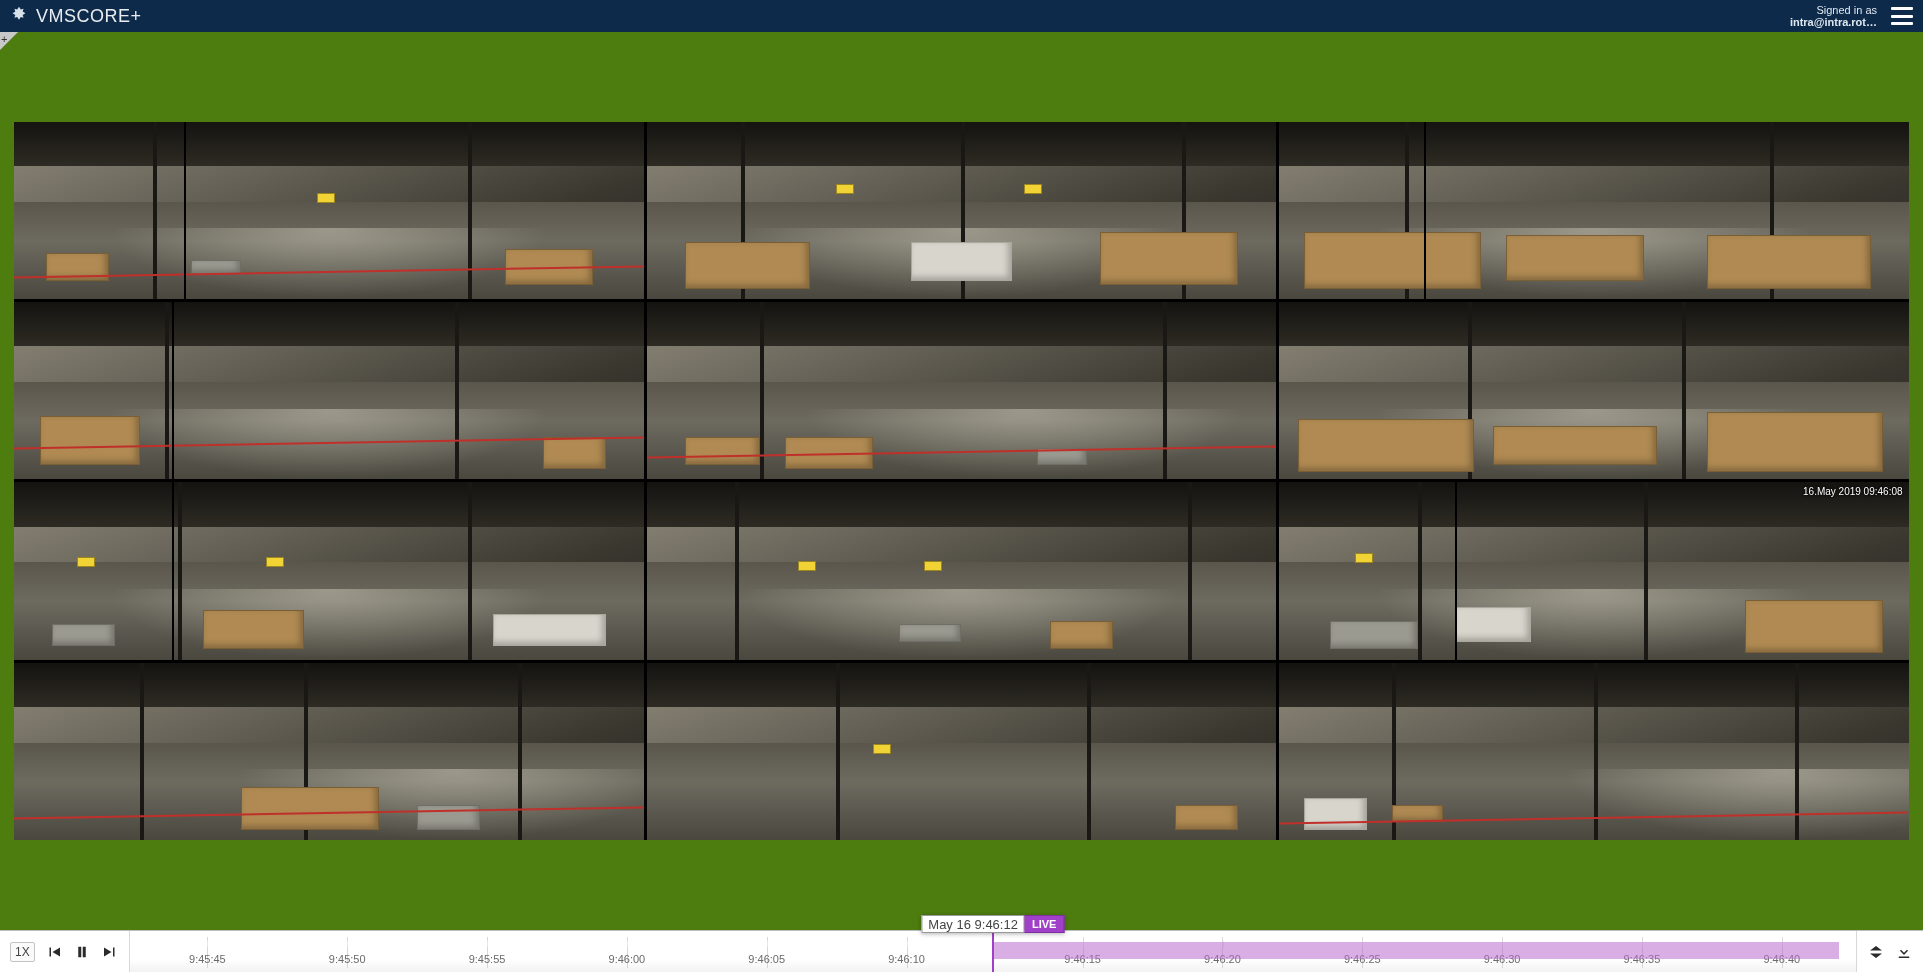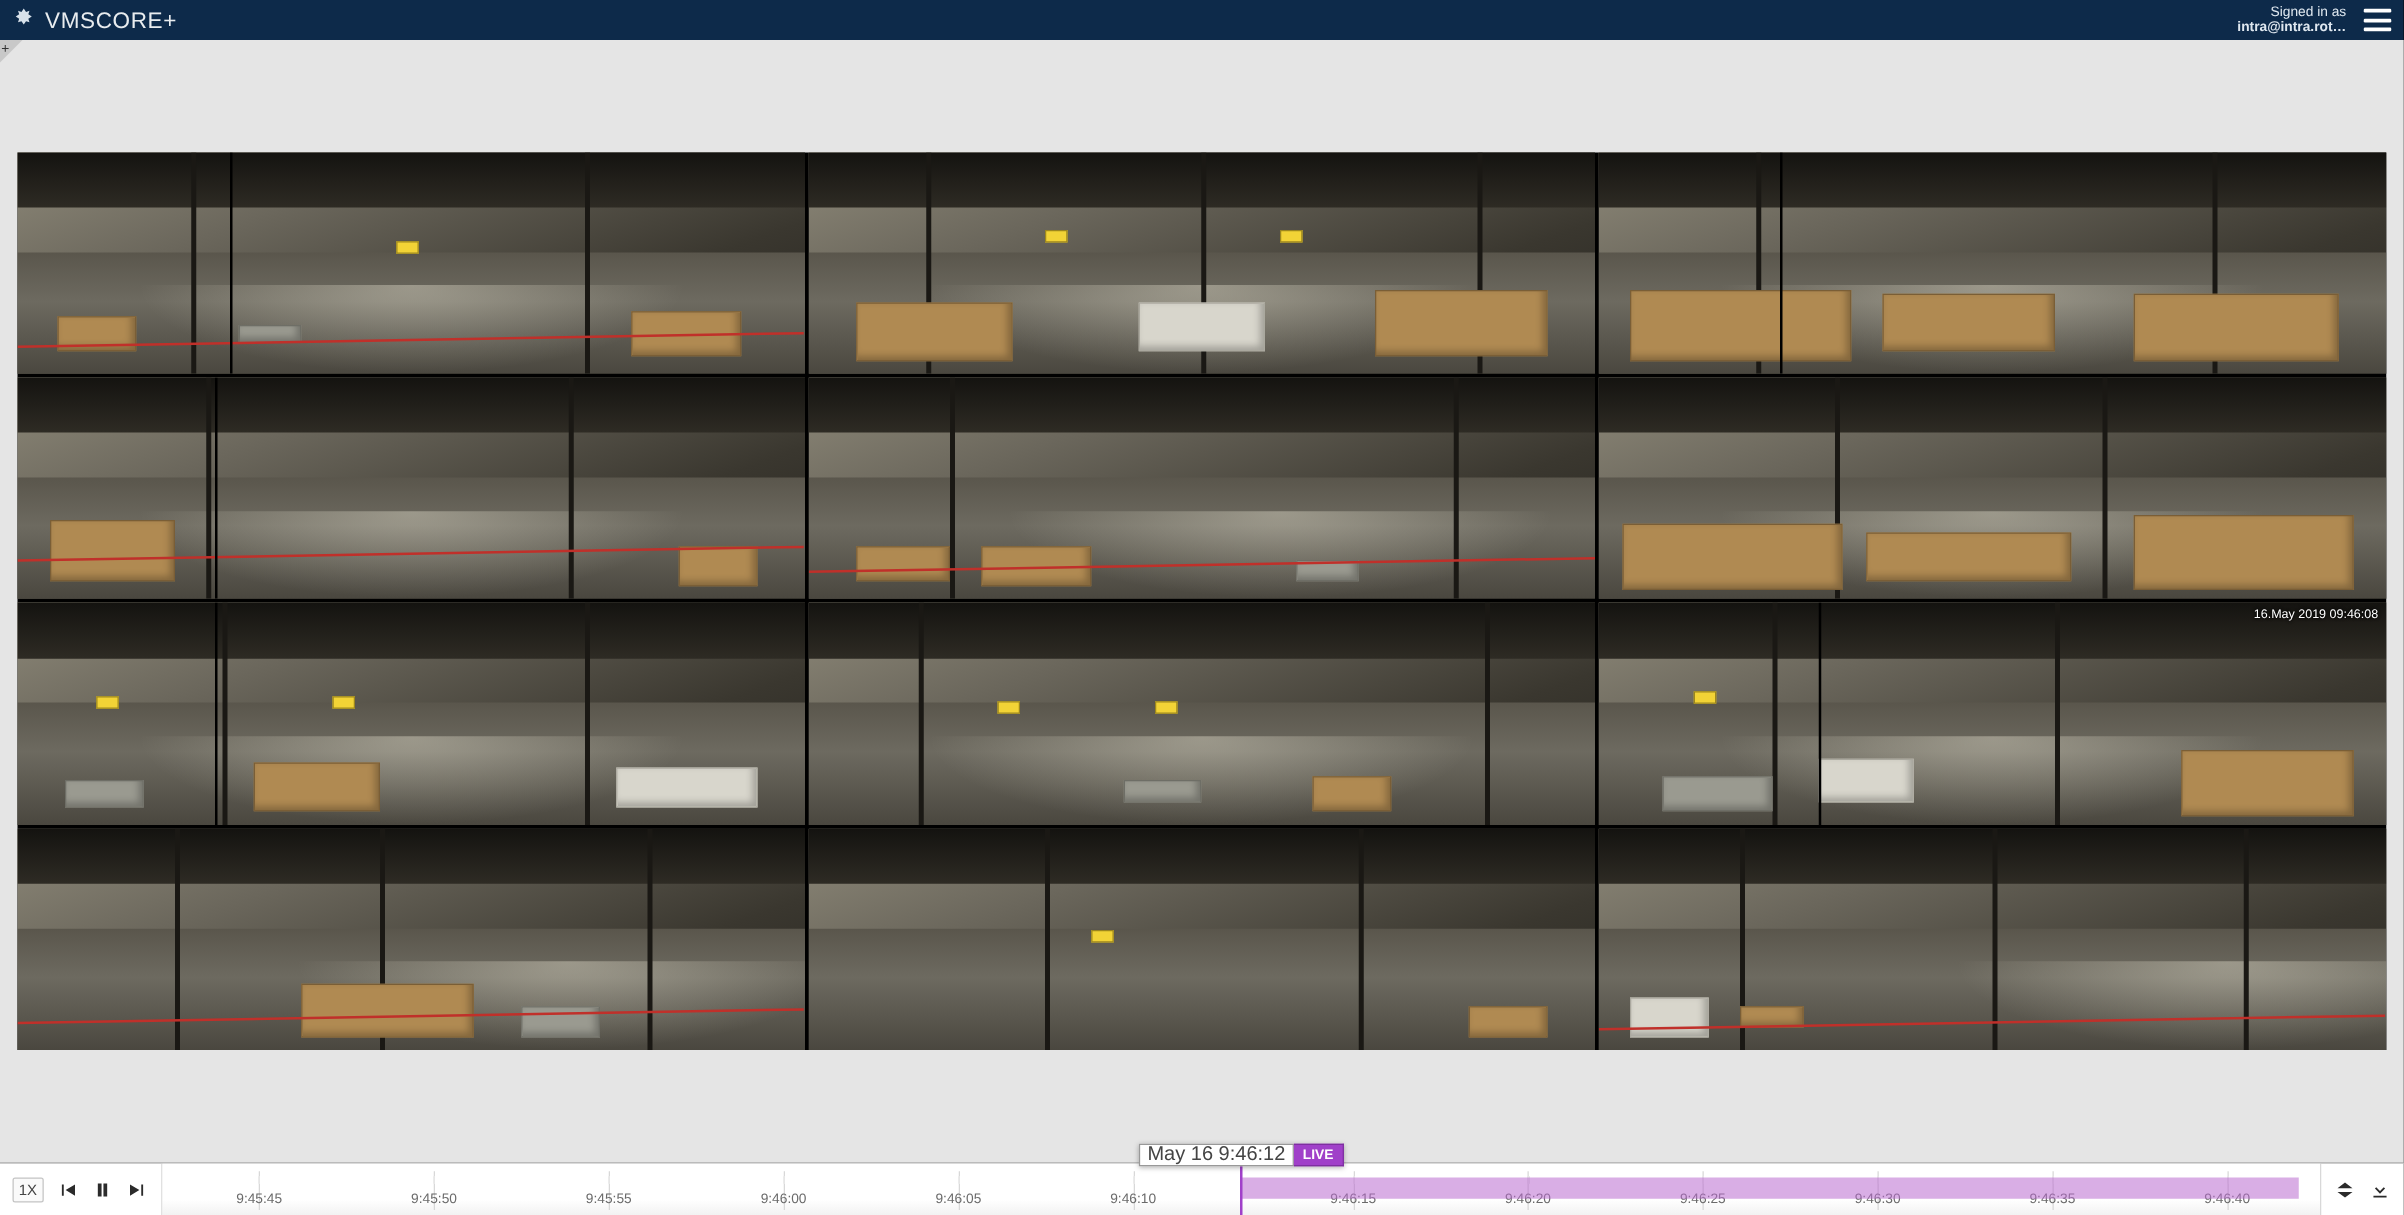--- a/index.html
+++ b/index.html
@@ -38,21 +38,21 @@
   position: absolute;
   top: -17px; left: 1px;
   font-size: 11px;
   color: #333;
 }
 
 
 .stage {
   position: absolute;
   top: 32px; left: 0; right: 0; bottom: 42px;
-  background: #e5e5e5;
+  background: #4d7c0f;
   display: flex;
   align-items: center;
   justify-content: center;
 }
 .grid-wrap {
   width: 98.5%;
   height: 80%;
   display: grid;
   grid-template-columns: 1fr 1fr 1fr;
   grid-template-rows: 1fr 1fr 1fr 1fr;
@@ -149,21 +149,21 @@
 .playhead-wrap {
   position:absolute; bottom:100%; left:0; width:0; height:0;
   transform: translateX(-50%);
 }
 .playhead {
   position:absolute; bottom:-2px; left:50%; transform:translateX(-50%);
   display:flex; align-items:stretch; height:18px;
   filter: drop-shadow(0 1px 2px rgba(0,0,0,.3));
 }
 .playhead .dt {
-  background:#fff; border:1px solid #999; font-size:16px; color:#444;
+  background:#fff; border:1px solid #999; font-size:13px; color:#444;
   padding:1px 6px; display:flex; align-items:center; white-space:nowrap;
 }
 .playhead .live {
   background:#a040c9; color:#fff; font-size:11px; font-weight:700;
   padding:1px 7px; display:flex; align-items:center;
   border:1px solid #7e2fa0; border-left:none;
 }
 .playhead-line {
   position:absolute; top:0; bottom:0; width:2px; background:#a040c9;
   transform:translateX(-1px);

